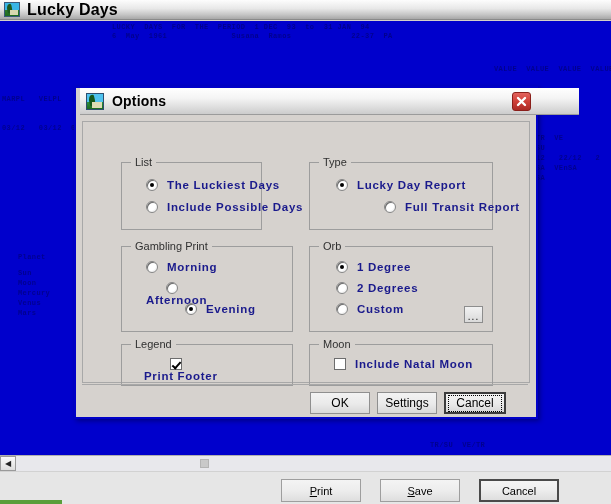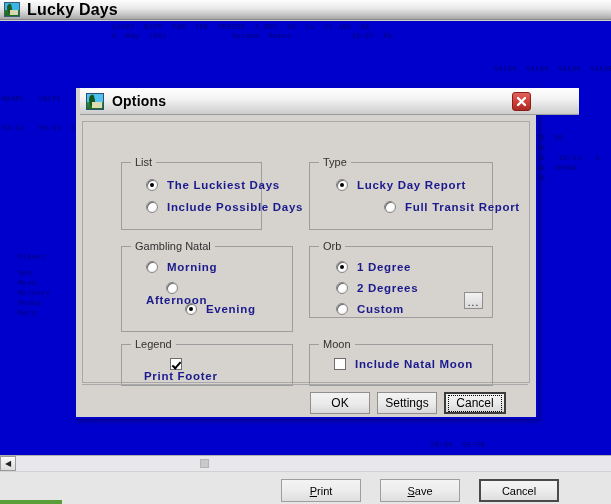--- a/index.html
+++ b/index.html
@@ -255,21 +255,21 @@
     background: #d6d2ce;
     padding: 0 4px;
     font-size: 11px;
     color: #303030;
     font-family: "Liberation Sans", sans-serif;
     white-space: nowrap;
   }
   #grp-list      { left: 38px;  top: 40px;  width: 141px; height: 68px; }
   #grp-type      { left: 226px; top: 40px;  width: 184px; height: 68px; }
   #grp-gambling  { left: 38px;  top: 124px; width: 172px; height: 86px; }
-  #grp-orb       { left: 226px; top: 124px; width: 184px; height: 72px; }
+  #grp-orb       { left: 226px; top: 124px; width: 184px; height: 86px; }
   #grp-legend    { left: 38px;  top: 222px; width: 172px; height: 42px; }
   #grp-moon      { left: 226px; top: 222px; width: 184px; height: 42px; }
 
   
   .opt-row {
     position: absolute;
     display: flex;
     align-items: center;
     cursor: default;
   }
@@ -449,21 +449,21 @@
         <span class="radio-mark checked"></span>
         <span class="opt-label">Lucky Day Report</span>
       </div>
       <div class="opt-row" style="left:26px; top:38px;margin-left:48px;">
         <span class="radio-mark"></span>
         <span class="opt-label">Full Transit Report</span>
       </div>
     </div>
 
     <div class="groupbox" id="grp-gambling">
-      <span class="legend">Gambling Natal</span>
+      <span class="legend">Gambling Print</span>
       <div class="opt-row" style="left:24px; top:14px;">
         <span class="radio-mark"></span>
         <span class="opt-label">Morning</span>
       </div>
       <div class="opt-row" style="left:24px; top:35px;flex-direction:column;">
         <span class="radio-mark"></span>
         <span class="opt-label">Afternoon</span>
       </div>
       <div class="opt-row" style="left:24px; top:56px;padding-left:39px;">
         <span class="radio-mark checked"></span>

